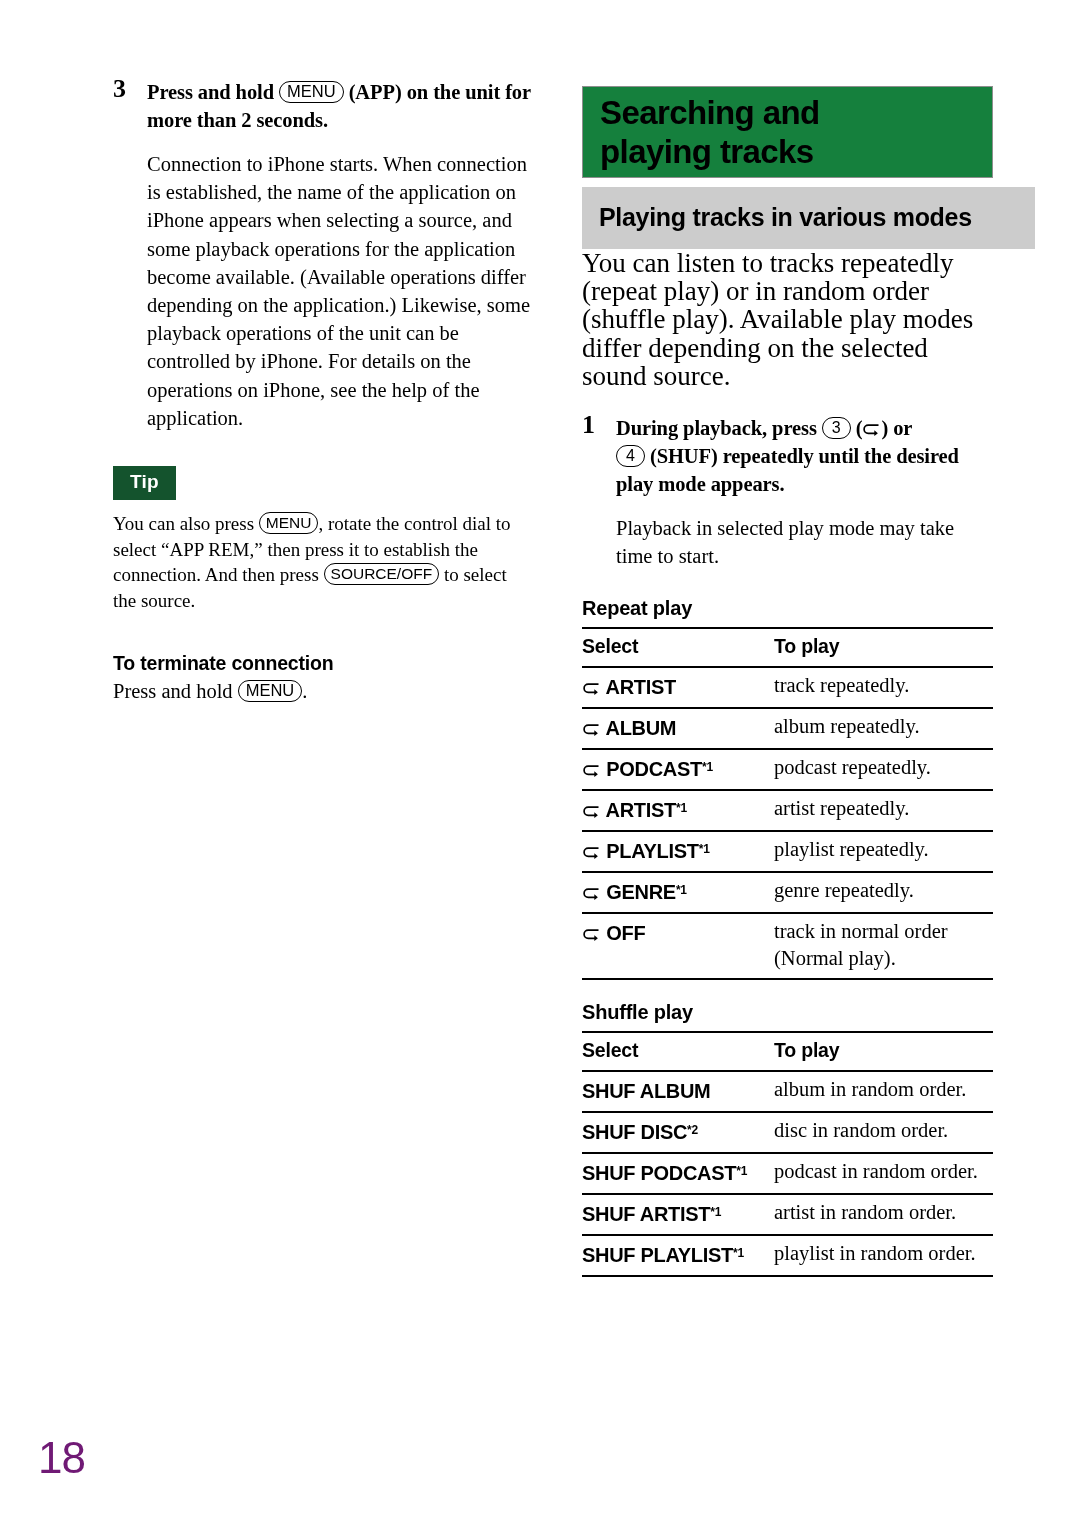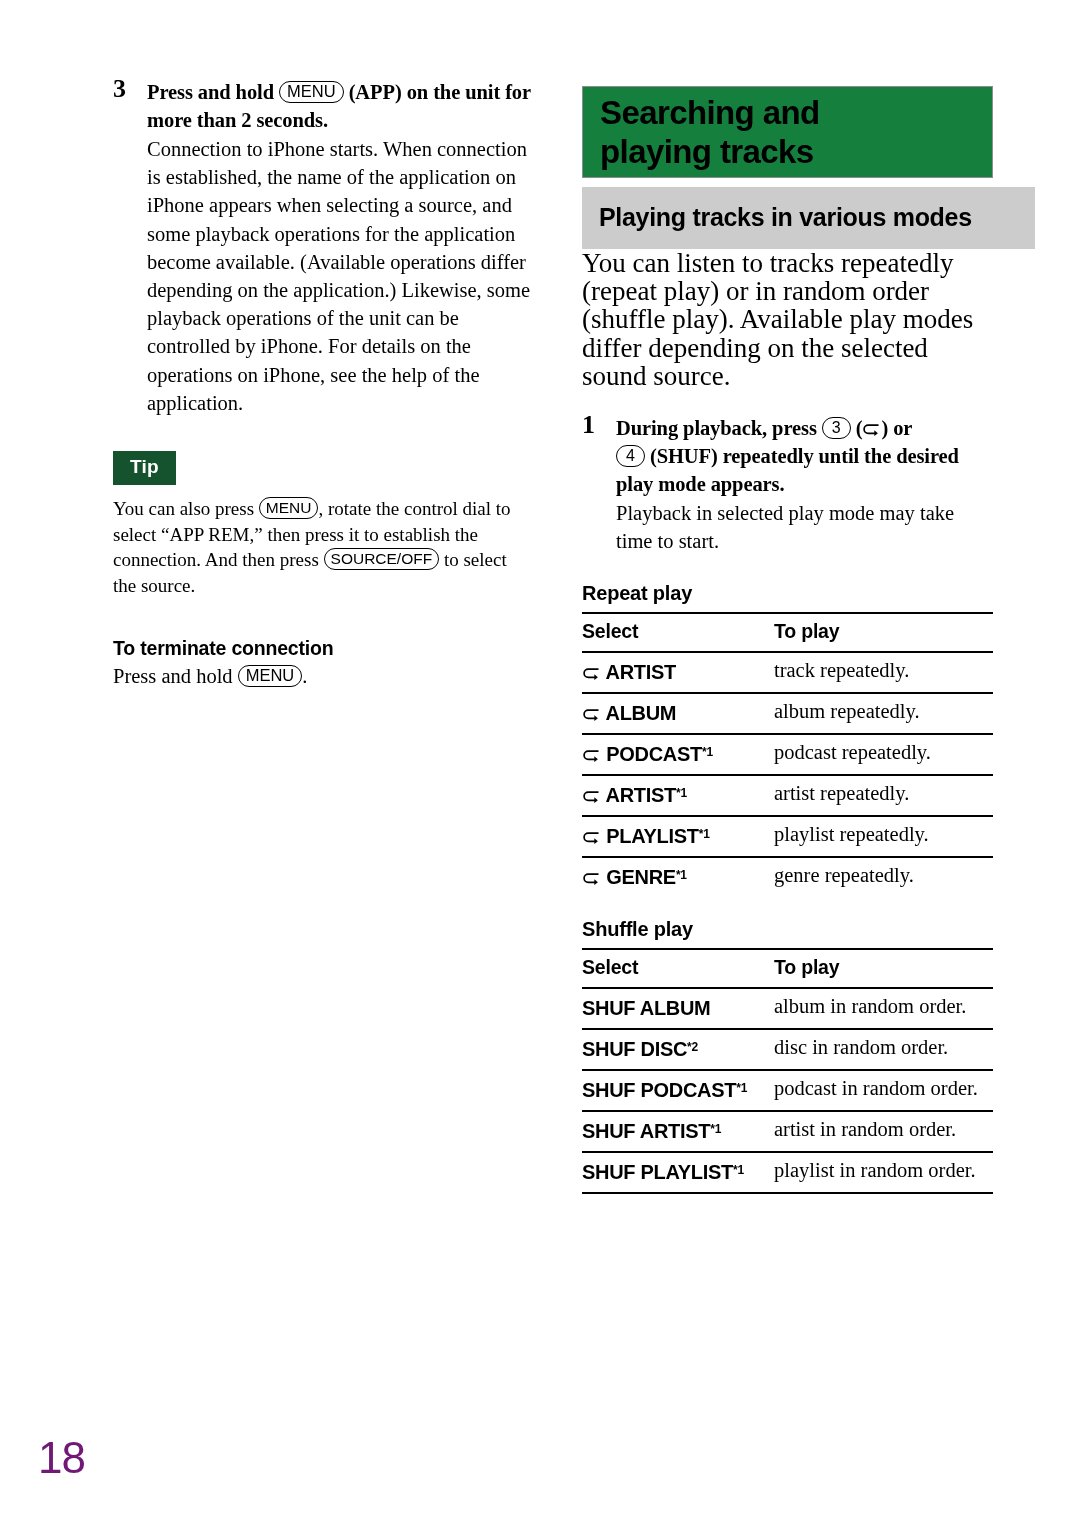--- a/index.html
+++ b/index.html
@@ -51,21 +51,21 @@
   }
   .step-head {
     font-weight: bold;
     font-size: 20.5px;
     line-height: 28px;
     letter-spacing: -0.1px;
   }
   .step-body {
     font-size: 20.5px;
     line-height: 28.2px;
-    margin-top: 1px;
+    margin-top: 16px;
   }
 
   
   .key {
     display: inline-block;
     border: 1.6px solid #000;
     border-radius: 999px;
     padding: 0 7px 1px 7px;
     font-family: "Liberation Sans", sans-serif;
     font-weight: normal;
@@ -361,20 +361,27 @@
                 </svg></span> <span>PLAYLIST</span><sup class="fn">*1</sup></td>
           <td class="play">playlist repeatedly.</td>
         </tr>
         <tr>
           <td class="sel"><span class="loop"><svg width="19" height="14" viewBox="0 0 19 14">
                   <path d="M16.5 3.1 H6.2 A4.1 4.1 0 0 0 6.2 11.3 H13.2" fill="none" stroke="#000" stroke-width="1.7"></path>
                   <path d="M12.3 8.3 L15.9 11.3 L12.3 14.0 Z" fill="#000"></path>
                 </svg></span> <span>GENRE</span><sup class="fn">*1</sup></td>
           <td class="play">genre repeatedly.</td>
         </tr>
+        <tr class="last">
+          <td class="sel"><span class="loop"><svg width="19" height="14" viewBox="0 0 19 14">
+                  <path d="M16.5 3.1 H6.2 A4.1 4.1 0 0 0 6.2 11.3 H13.2" fill="none" stroke="#000" stroke-width="1.7"></path>
+                  <path d="M12.3 8.3 L15.9 11.3 L12.3 14.0 Z" fill="#000"></path>
+                </svg></span> <span>OFF</span><sup class="fn"></sup></td>
+          <td class="play">track in normal order (Normal play).</td>
+        </tr>
       </tbody>
     </table>
 
     <div class="spacer-tbl"></div>
 
     <div class="tbl-title">Shuffle play</div>
     <table class="modes">
       <colgroup>
           <col class="c1">
           <col class="c2">

